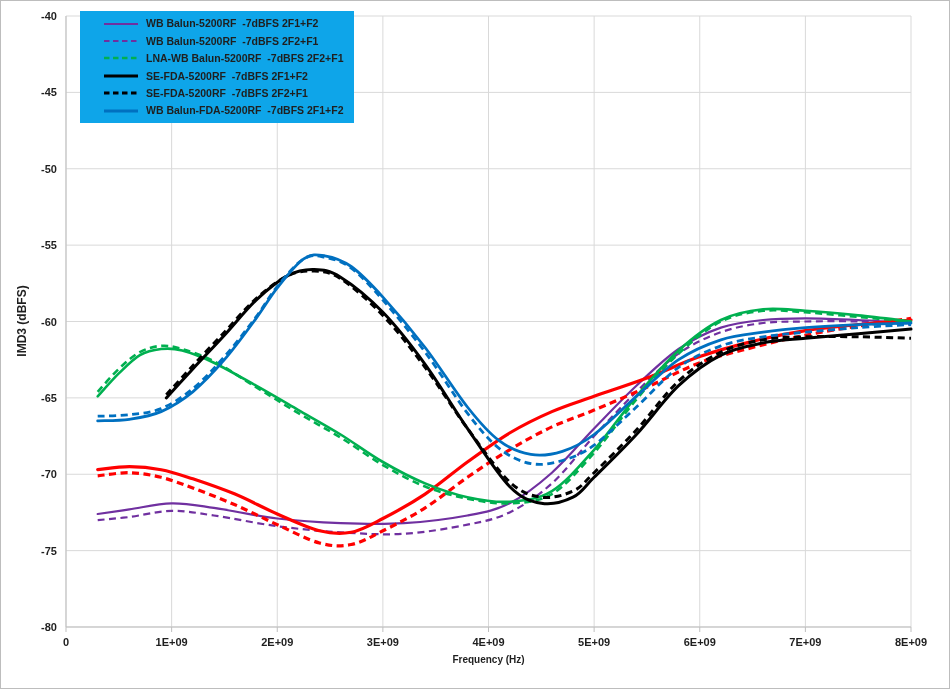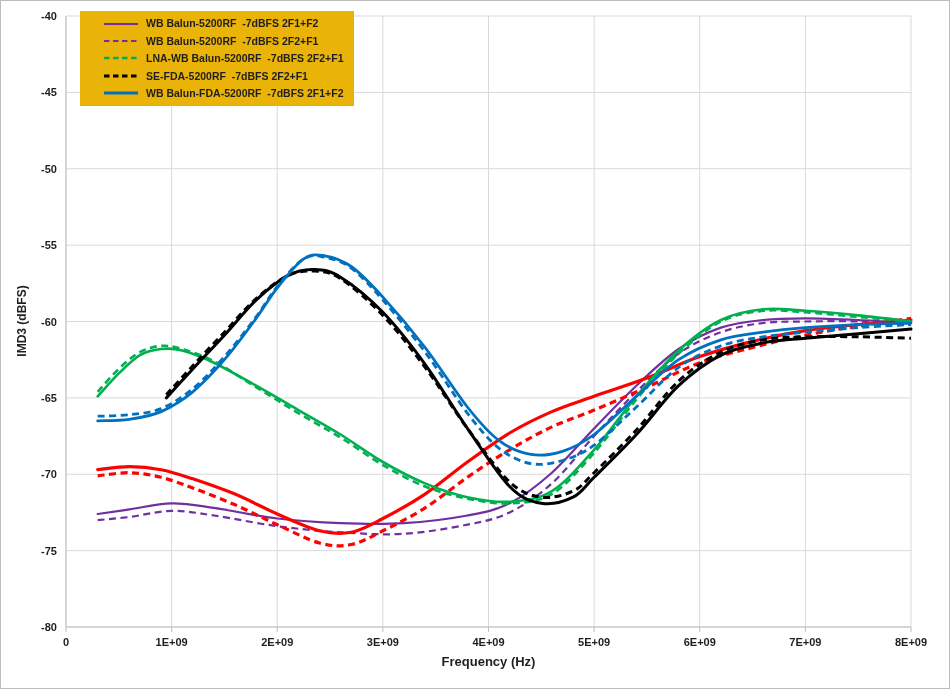--- a/index.html
+++ b/index.html
@@ -3,31 +3,31 @@
 <meta charset="utf-8">
 <style>
   html,body{margin:0;padding:0;background:#fff;overflow:hidden;}
   .figure{
     position:relative;width:950px;height:689px;background:#fff;
     border:1px solid #BDBDBD;box-sizing:border-box;
     font-family:"Liberation Sans",sans-serif;
   }
   #chart-svg{position:absolute;left:0;top:0;}
   .legend{
-    position:absolute;left:79px;top:10px;background:#eab308;
+    position:absolute;left:79px;top:10px;background:#0ea5e9;
     padding:4px 10px 4px 0;
   }
   .legend-row{display:flex;align-items:center;height:17.4px;}
   .legend-swatch{width:36px;margin-left:23px;margin-right:7px;flex:0 0 auto;display:block;}
   .legend-label{
     font-size:10.5px;font-weight:bold;color:#1F1F1F;white-space:pre;line-height:1;
   }
   .xtitle{
     position:absolute;left:65px;top:653px;width:845px;text-align:center;
-    font-size:13px;font-weight:bold;color:#1F1F1F;
+    font-size:10px;font-weight:bold;color:#1F1F1F;
   }
   .ytitle{
     position:absolute;left:21px;top:320px;white-space:nowrap;
     transform:translate(-50%,-50%) rotate(-90deg);
     font-size:12px;font-weight:bold;color:#1F1F1F;
   }
 </style>
 </head>
 <body>
 
@@ -105,20 +105,26 @@
         <span class="legend-label">WB Balun-5200RF  -7dBFS 2F2+F1</span>
       </div>
       <div class="legend-row">
         <svg width="36" height="6" class="legend-swatch">
           <line x1="1" x2="35" y1="3" y2="3" stroke="#00B050" stroke-width="2.6" stroke-dasharray="5.5 3.5"></line>
         </svg>
         <span class="legend-label">LNA-WB Balun-5200RF  -7dBFS 2F2+F1</span>
       </div>
       <div class="legend-row">
         <svg width="36" height="6" class="legend-swatch">
+          <line x1="1" x2="35" y1="3" y2="3" stroke="#000000" stroke-width="2.8"></line>
+        </svg>
+        <span class="legend-label">SE-FDA-5200RF  -7dBFS 2F1+F2</span>
+      </div>
+      <div class="legend-row">
+        <svg width="36" height="6" class="legend-swatch">
           <line x1="1" x2="35" y1="3" y2="3" stroke="#000000" stroke-width="2.8" stroke-dasharray="5.5 3.5"></line>
         </svg>
         <span class="legend-label">SE-FDA-5200RF  -7dBFS 2F2+F1</span>
       </div>
       <div class="legend-row">
         <svg width="36" height="6" class="legend-swatch">
           <line x1="1" x2="35" y1="3" y2="3" stroke="#0070C0" stroke-width="2.8"></line>
         </svg>
         <span class="legend-label">WB Balun-FDA-5200RF  -7dBFS 2F1+F2</span>
       </div>

